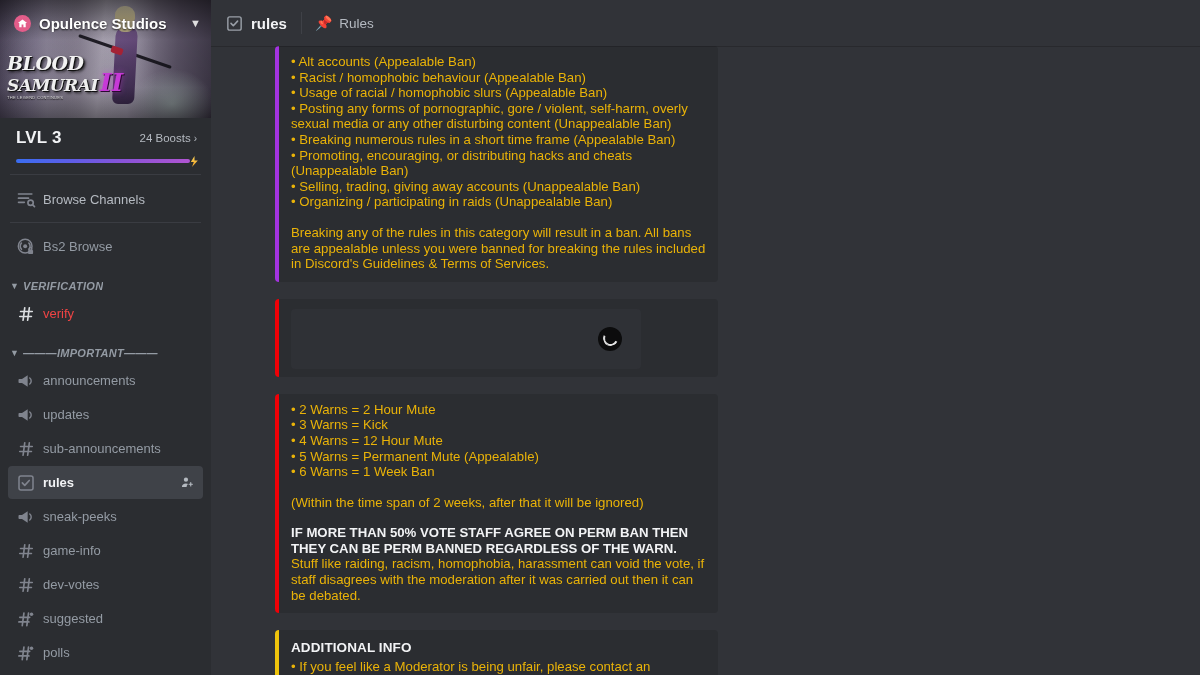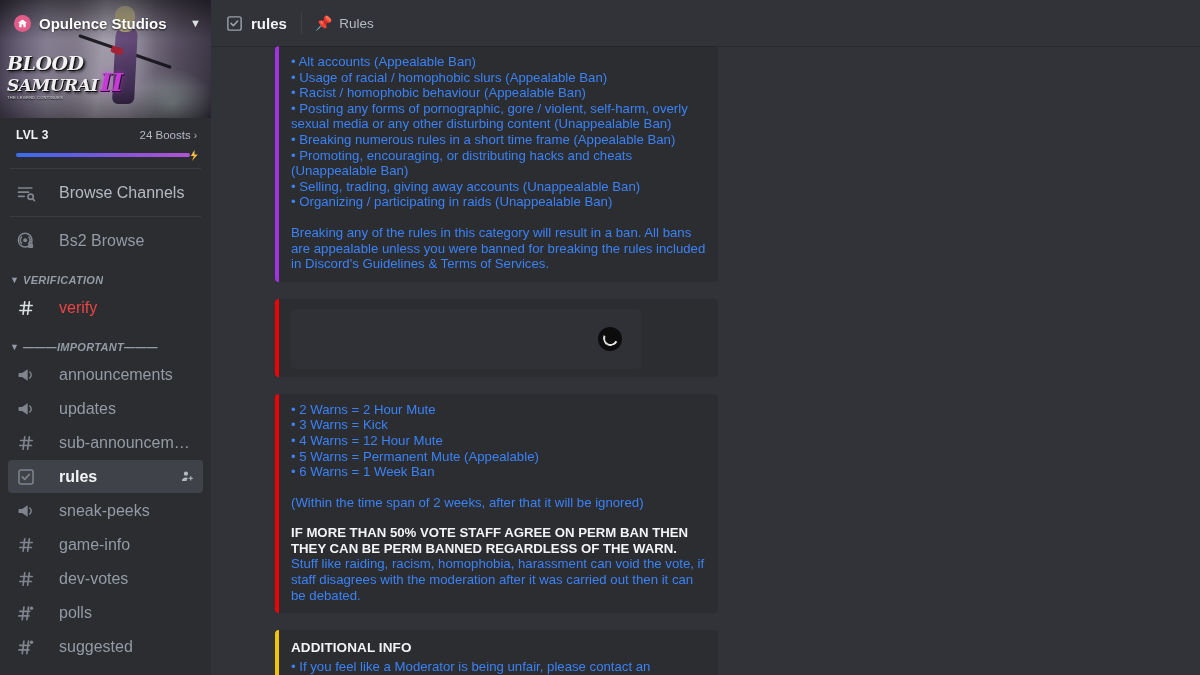--- a/index.html
+++ b/index.html
@@ -116,21 +116,21 @@
   .server-badge svg { width: 11px; height: 11px; }
   .server-name {
     color: #fff; font-size: 15px; font-weight: 600;
     text-shadow: 0 1px 2px rgba(0,0,0,.8);
     flex: 1; white-space: nowrap; overflow: hidden; text-overflow: ellipsis;
   }
   .chev-down { color: #e8e8e8; font-size: 11px; line-height: 1; opacity: .95; }
 
   .boost-block { padding: 10px 14px 10px 16px; }
   .boost-row { display: flex; align-items: center; justify-content: space-between; }
-  .lvl-text { color: #f2f3f5; font-size: 12px; font-weight: 700; letter-spacing: .2px; }
+  .lvl-text { color: #f2f3f5; font-size: 17px; font-weight: 700; letter-spacing: .2px; }
   .boosts-text { color: #b5bac1; font-size: 11.5px; display: flex; align-items: center; gap: 3px; }
   .boosts-text .arr { font-size: 10px; }
   .boost-bar-wrap { position: relative; margin-top: 11px; height: 5px; }
   .boost-bar {
     height: 4px; border-radius: 3px;
     background: linear-gradient(90deg, #3a6df0 0%, #5c5ee8 30%, #8a53d8 62%, #b054d1 100%);
     width: 176px;
   }
   .boost-tip {
     position: absolute; right: -2px; top: -3px; width: 10px; height: 11px;
@@ -139,21 +139,21 @@
   }
   .sb-div { height: 1px; background: #3a3c42; margin: 0 10px; }
 
   .nav-scroll { padding-top: 7px; }
   .nav-item {
     display: flex; align-items: center; gap: 7px;
     height: 33px; margin: 1px 8px 1px 8px; padding: 0 8px;
     border-radius: 4px; cursor: pointer; position: relative;
   }
   .nav-item .ico { width: 20px; height: 20px; flex: 0 0 20px; display: flex; align-items: center; justify-content: center; color: #80848e; }
-  .nav-item .lbl { color: #949ba4; font-size: 16px; white-space: nowrap; overflow: hidden; text-overflow: ellipsis; margin-left: 16px; }
+  .nav-item .lbl { color: #949ba4; font-size: 13px; white-space: nowrap; overflow: hidden; text-overflow: ellipsis; }
   .nav-item.active { background: #3f4248; }
   .nav-item.active .lbl { color: #f2f3f5; font-weight: 600; }
   .nav-item.unread .lbl { color: #ef4444; font-weight: 400; }
   .nav-item.unread .ico { color: #dbdee1; }
   .nav-item .trail { margin-left: auto; color: #b5bac1; display: flex; align-items: center; }
   .browse-item { height: 30px; margin-top: 2px; }
   .browse-item .lbl { color: #b5bac1; }
 
   .cat-row {
     display: flex; align-items: center; gap: 3px;
@@ -194,21 +194,21 @@
     border-left: 4px solid #5865f2;
     max-width: 443px;
     padding: 8px 12px 10px 12px;
     margin: 0;
   }
   .embed .etitle {
     color: #f2f3f5; font-size: 13.5px; font-weight: 700;
     margin-bottom: 4px; letter-spacing: .1px;
   }
   .embed .eline {
-    color: #3b82f6; font-size: 13.2px; line-height: 15.6px;
+    color: #eab308; font-size: 13.2px; line-height: 15.6px;
     white-space: pre-wrap; word-wrap: break-word;
   }
   .embed .eline.bold { font-weight: 700; color: #f2f3f5; }
   .eblank { height: 15px; }
 
   .embed-purple { border-left-color: #a333e0; }
   .embed-red    { border-left-color: #ef0107; }
   .embed-yellow { border-left-color: #efc40b; }
 
   .embed-media {
@@ -408,31 +408,31 @@
         <span class="lbl">dev-votes</span>
       </div>
 
       <div class="nav-item">
         <span class="ico">
           <svg viewBox="0 0 24 24" fill="none" stroke="currentColor" stroke-width="2" stroke-linecap="round">
               <path d="M4.5 10h12M3.5 15.5h12M9.5 5 7.5 20M15 5 13 20"></path>
               <circle cx="18.6" cy="6.2" r="2.1" fill="currentColor" stroke="none"></circle>
             </svg>
         </span>
-        <span class="lbl">polls</span>
+        <span class="lbl">suggested</span>
       </div>
 
       <div class="nav-item">
         <span class="ico">
           <svg viewBox="0 0 24 24" fill="none" stroke="currentColor" stroke-width="2" stroke-linecap="round">
               <path d="M4.5 10h12M3.5 15.5h12M9.5 5 7.5 20M15 5 13 20"></path>
               <circle cx="18.6" cy="6.2" r="2.1" fill="currentColor" stroke="none"></circle>
             </svg>
         </span>
-        <span class="lbl">suggested</span>
+        <span class="lbl">polls</span>
       </div>
 
       <div class="cat-row">
         
         
       </div>
 
     </div>
   </div>
 
@@ -453,22 +453,22 @@
         <span class="pin-emoji">📌</span>
         <span class="txt">Rules</span>
       </div>
     </div>
 
     <div class="messages">
 
       <div class="msg-block">
         <div class="embed embed-purple">
           <div class="eline">• Alt accounts (Appealable Ban)</div>
+          <div class="eline">• Racist / homophobic behaviour (Appealable Ban)</div>
           <div class="eline">• Usage of racial / homophobic slurs (Appealable Ban)</div>
-          <div class="eline">• Racist / homophobic behaviour (Appealable Ban)</div>
           <div class="eline">• Posting any forms of pornographic, gore / violent, self-harm, overly sexual media or any other disturbing content (Unappealable Ban)</div>
           <div class="eline">• Breaking numerous rules in a short time frame (Appealable Ban)</div>
           <div class="eline">• Promoting, encouraging, or distributing hacks and cheats (Unappealable Ban)</div>
           <div class="eline">• Selling, trading, giving away accounts (Unappealable Ban)</div>
           <div class="eline">• Organizing / participating in raids (Unappealable Ban)</div>
           <div class="eblank"></div>
           <div class="eline">Breaking any of the rules in this category will result in a ban. All bans are appealable unless you were banned for breaking the rules included in Discord's Guidelines &amp; Terms of Services.</div>
         </div>
       </div>
 

